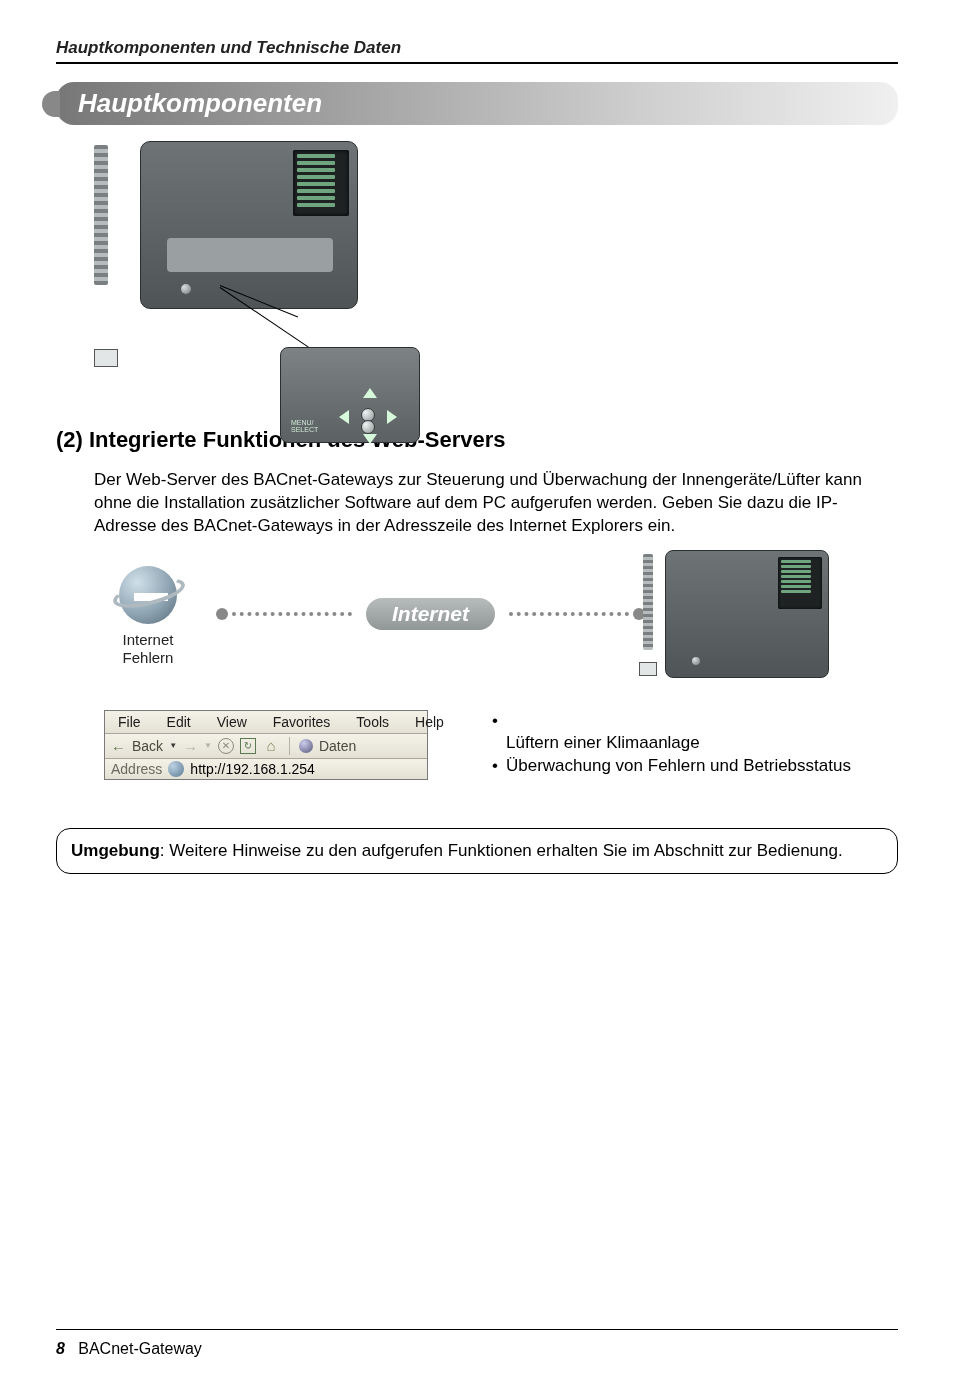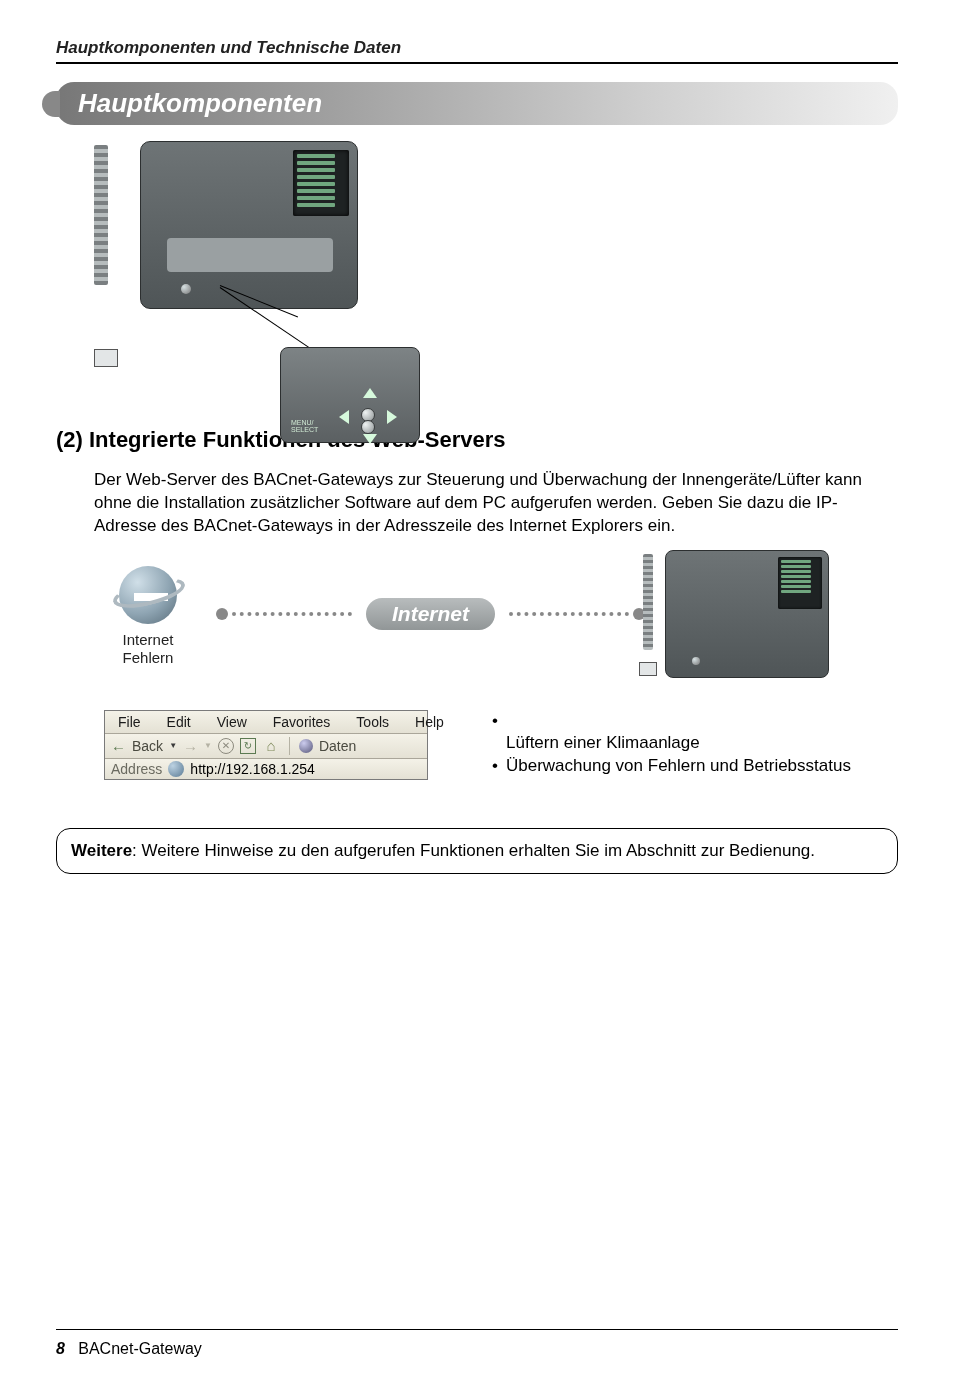--- a/index.html
+++ b/index.html
@@ -519,20 +519,20 @@
       </div>
     </div>
     <div class="bullet-row">
       <div class="bullet-dot">•</div>
       <div>Überwachung von Fehlern und Betriebsstatus</div>
     </div>
   </div>
 </div>
 
 <div class="note-box">
-  <b>Weitere</b><span>: Weitere Hinweise zu den aufgerufen Funktionen erhalten Sie im Abschnitt zur Bedienung.</span>
+  <b>Umgebung</b><span>: Weitere Hinweise zu den aufgerufen Funktionen erhalten Sie im Abschnitt zur Bedienung.</span>
 </div>
 
 <hr class="footer-rule">
 <div class="footer">
   <b>8</b>&nbsp;&nbsp;
   <span class="ft-title">BACnet-Gateway</span>
 </div>
 
 </body></html>

